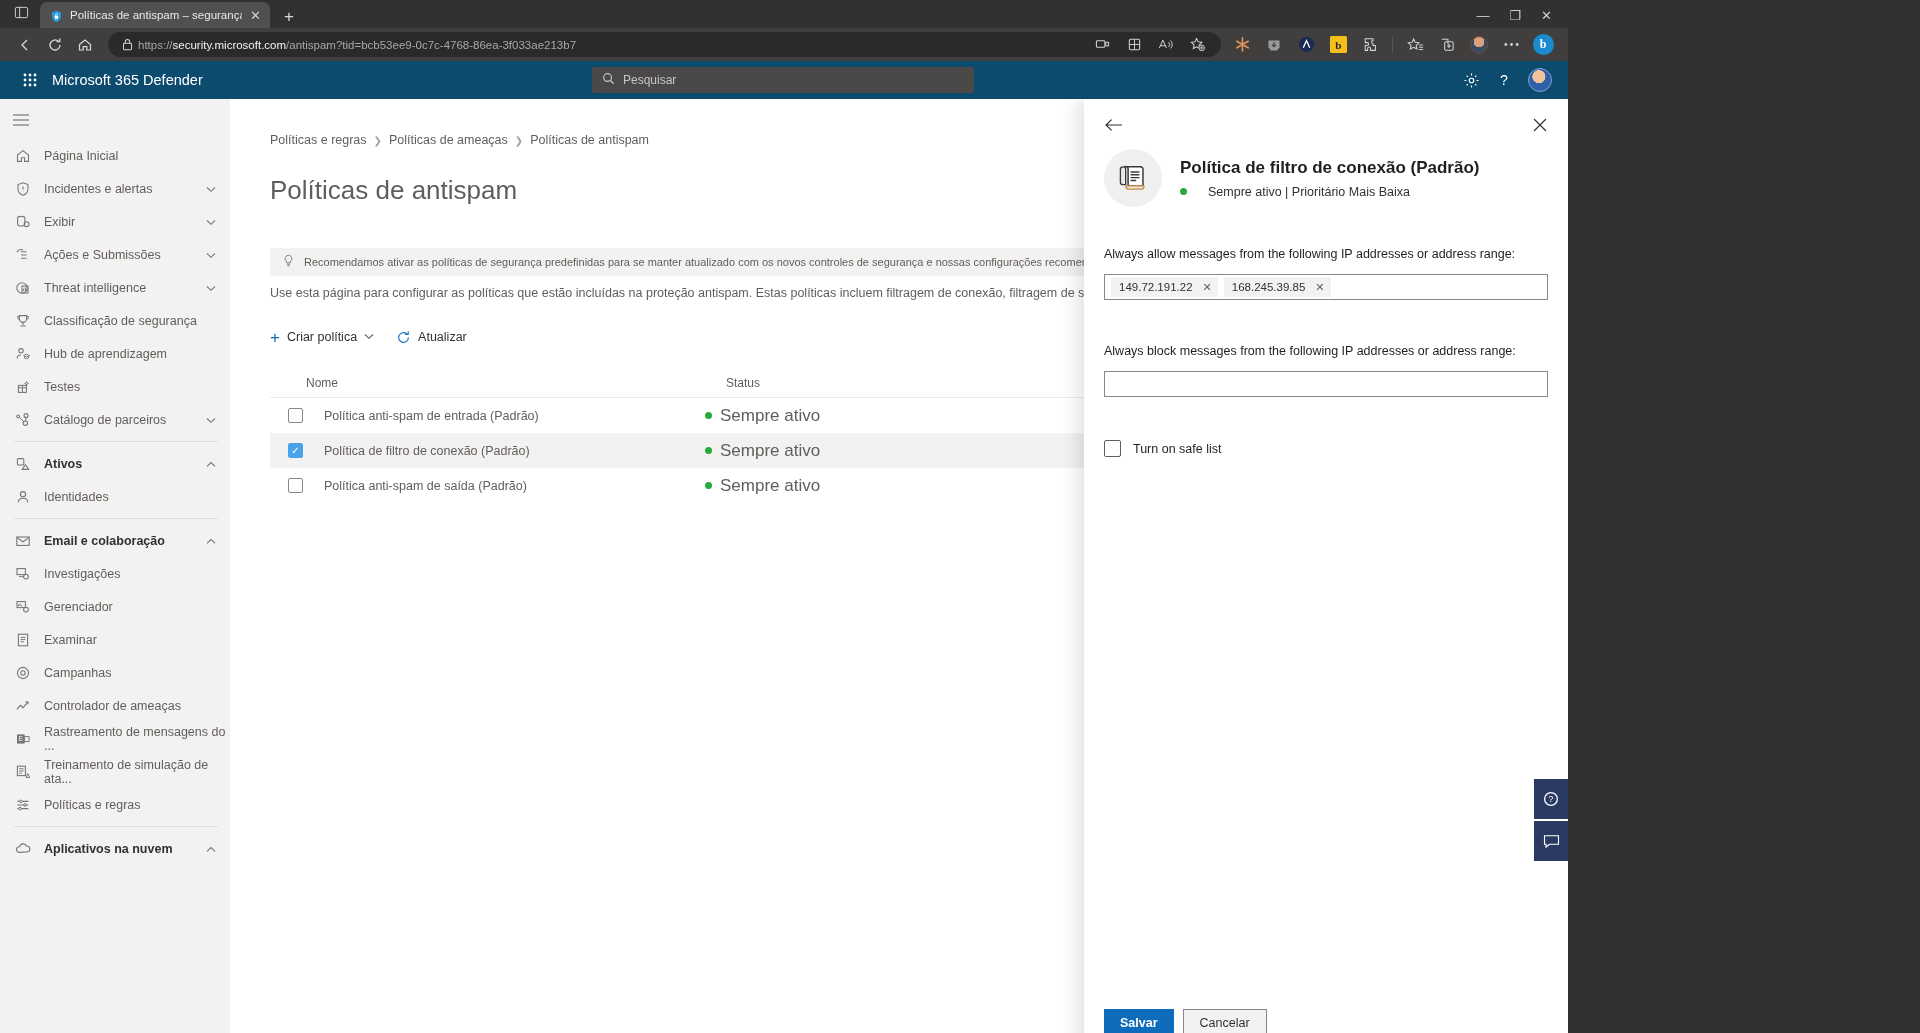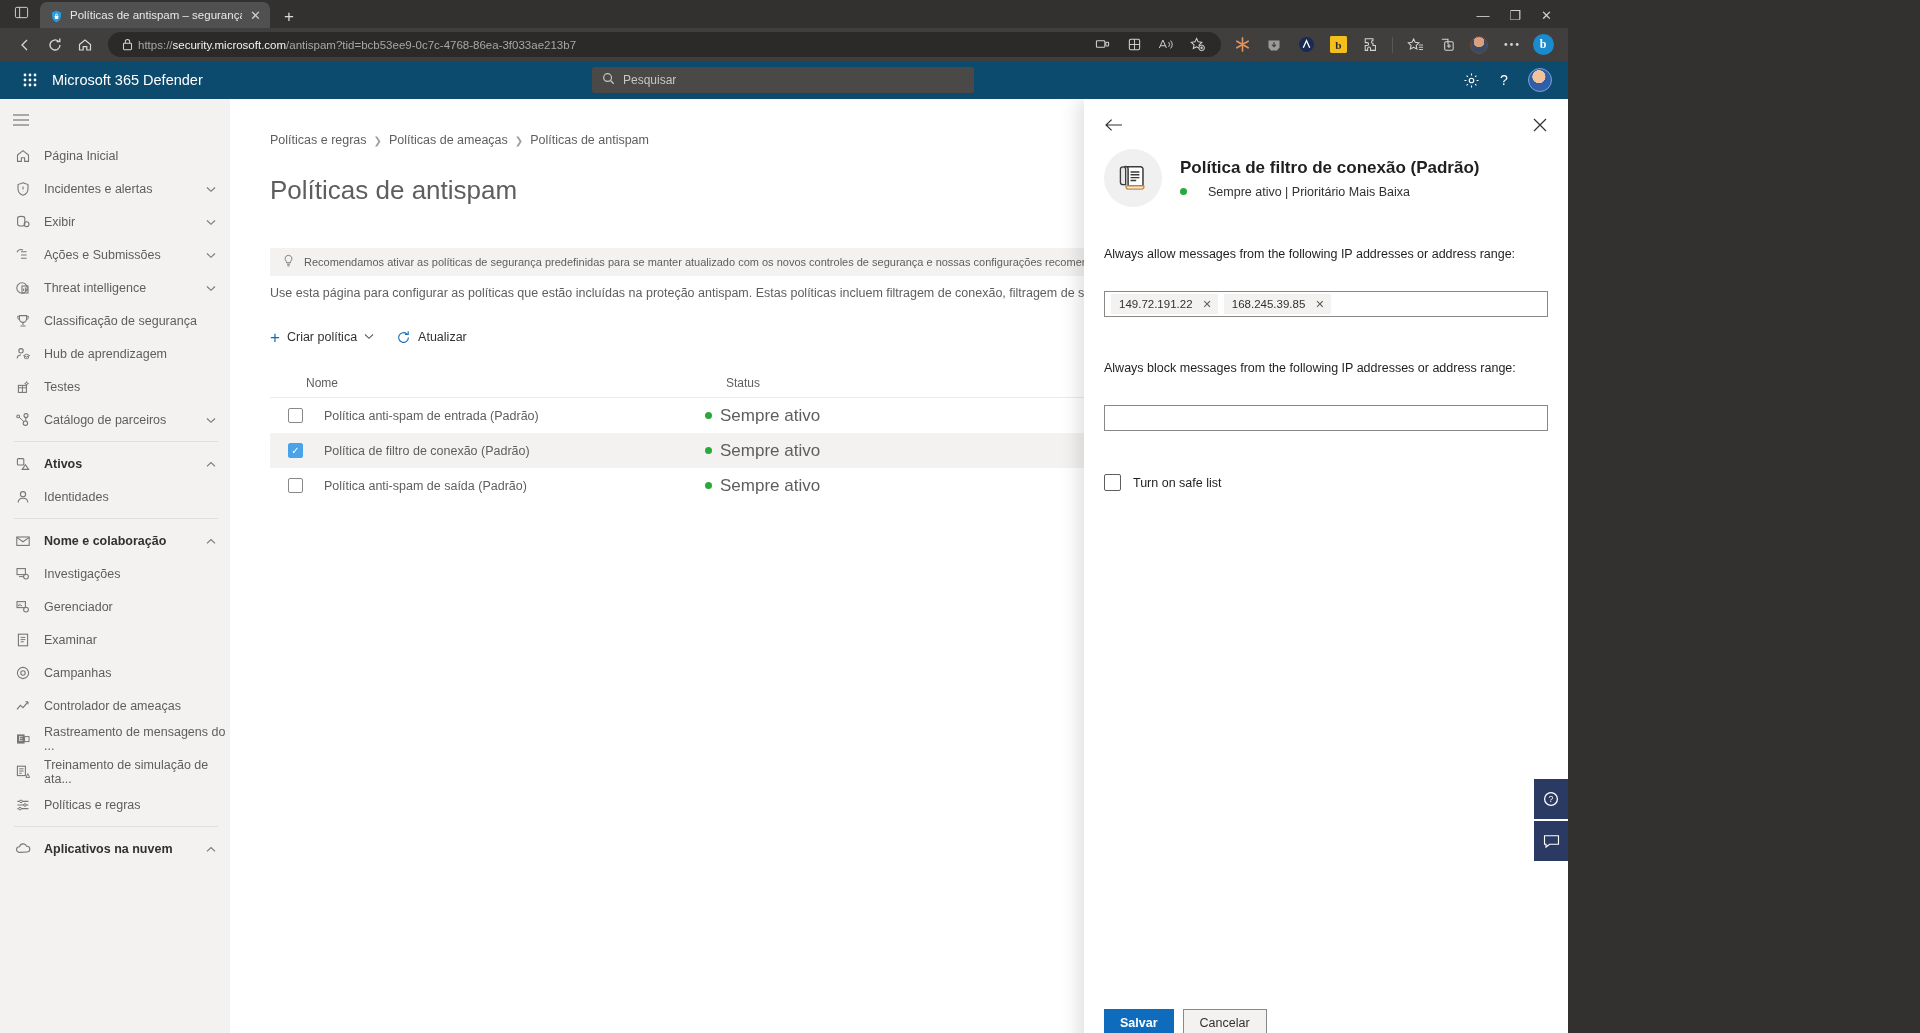--- a/index.html
+++ b/index.html
@@ -148,21 +148,21 @@
   .panel-close { margin-left:auto; color:#323130; display:flex; }
   .panel-title-row { display:flex; align-items:center; gap:18px; padding:16px 20px 0 20px; }
   .panel-avatar {
     width:58px; height:58px; border-radius:50%; background:#f0f0f0; flex:none;
     display:flex; align-items:center; justify-content:center;
   }
   .panel-h1 { font-size:17px; font-weight:700; color:#201f1e; }
   .panel-sub { font-size:12.5px; color:#323130; display:flex; align-items:center; gap:21px; margin-top:7px; }
 
   .field-label { font-size:12.5px; color:#201f1e; padding:0 20px; margin-top:40px; }
-  .field-wrap { padding:4px 20px; margin-top:26px; }
+  .field-wrap { padding:4px 20px; margin-top:9px; }
   .input-box {
     border:1px solid #8a8886; height:26px; display:flex; align-items:center; gap:6px;
     padding:0 6px; background:#fff;
   }
   .token {
     background:#f3f2f1; height:20px; display:flex; align-items:center; gap:10px;
     padding:0 6px 0 8px; font-size:11.5px; color:#323130;
   }
   .token .tx { color:#605e5c; font-size:11px; }
   .chk-row { display:flex; align-items:center; gap:12px; padding:0 20px; margin-top:39px; }
@@ -510,21 +510,21 @@
 
       <div class="nav-sep"></div>
 
       <div class="nav-item bold">
         <span class="ni-ico">
             <svg width="16" height="16" viewBox="0 0 16 16">
               <rect x="1.8" y="4" width="12.4" height="8.4" fill="none" stroke="#797775" stroke-width="1.1"></rect>
               <path d="M1.8 4.4l6.2 4.4 6.2-4.4" fill="none" stroke="#797775" stroke-width="1.1"></path>
             </svg>
           </span>
-        <span>Nome e colaboração</span>
+        <span>Email e colaboração</span>
         <span class="chev"><svg width="10" height="7" viewBox="0 0 10 7">
               <path d="M1 5.3L5 1.5l4 3.8" fill="none" stroke="#797775" stroke-width="1.1"></path>
             </svg></span>
       </div>
       <div class="nav-item">
         <span class="ni-ico">
             <svg width="16" height="16" viewBox="0 0 16 16">
               <rect x="2" y="2.6" width="8.4" height="6" fill="none" stroke="#797775" stroke-width="1.1"></rect>
               <path d="M4 10.6h5" stroke="#797775" stroke-width="1"></path>
               <circle cx="11" cy="10.6" r="2.4" fill="none" stroke="#797775" stroke-width="1.1"></circle>

